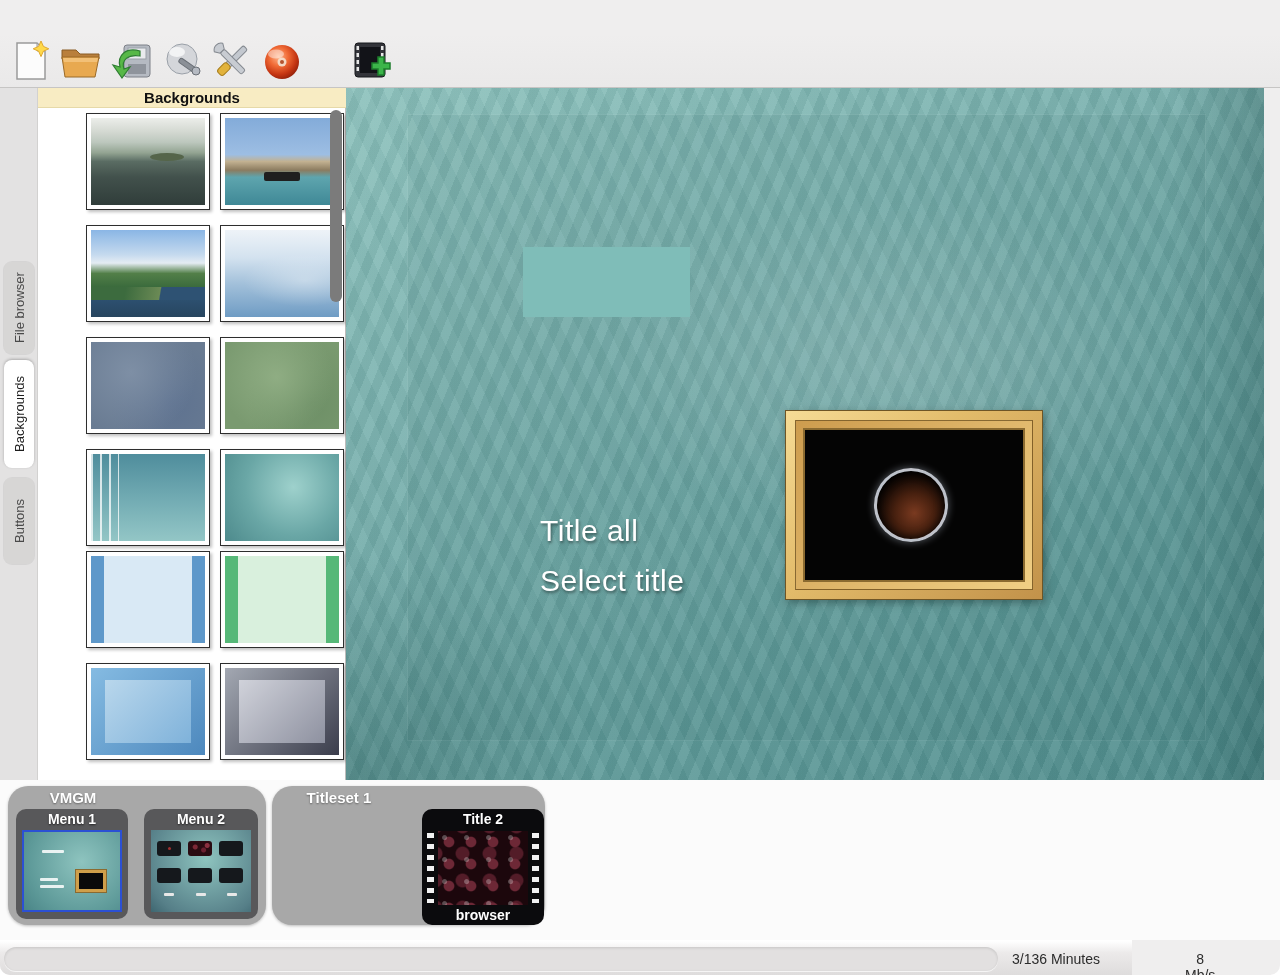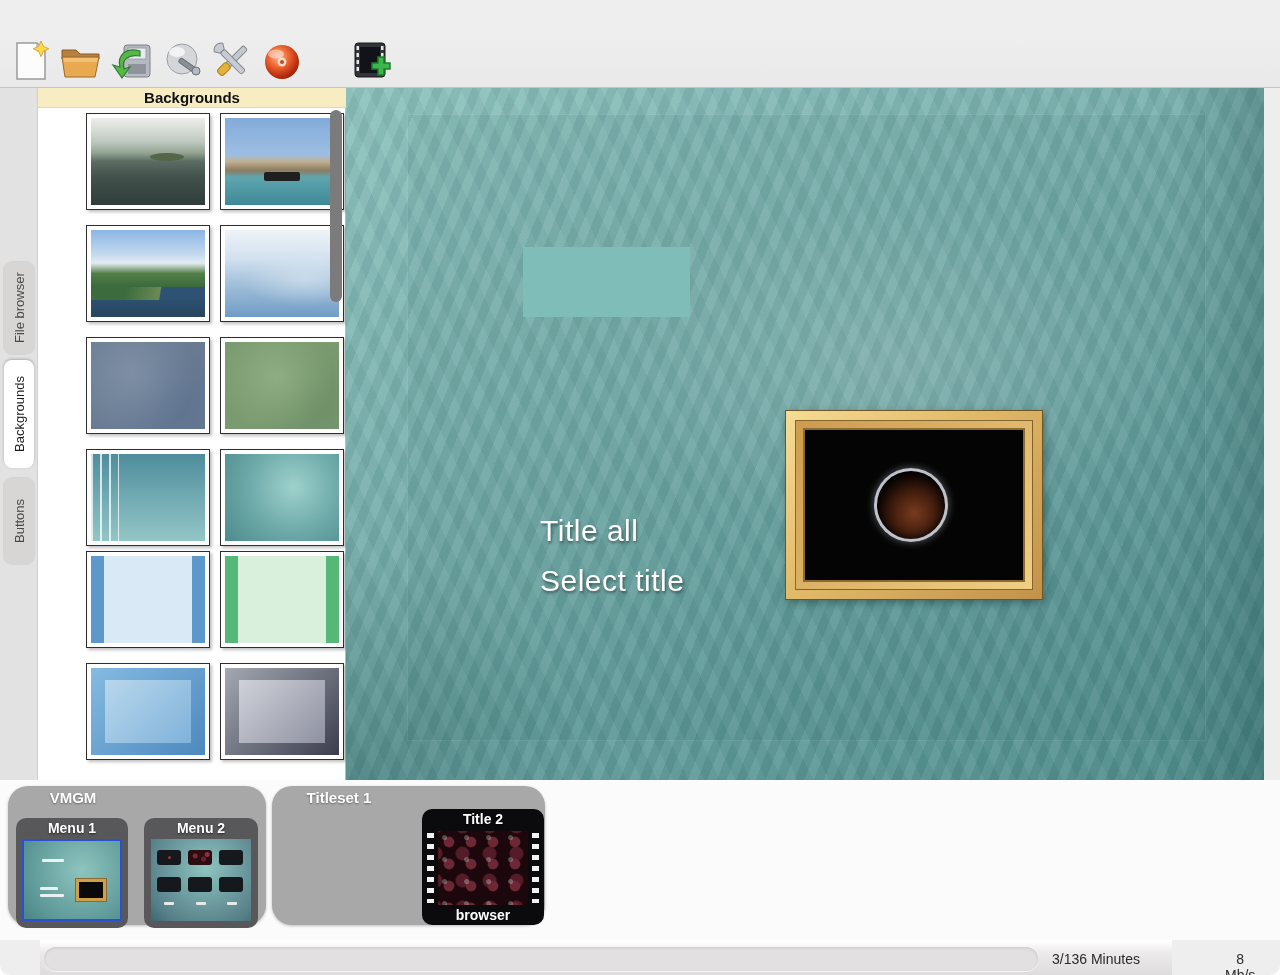--- a/index.html
+++ b/index.html
@@ -107,21 +107,21 @@
   
   .projectbar { position:absolute; left:0; top:780px; width:1280px; height:160px;
                 background:#fbfbfb; }
   .group { position:absolute; top:6px; height:139px; background:#a8a8a8;
            border-radius:20px; box-shadow:0 1px 3px rgba(0,0,0,0.25); }
   .group-vmgm { left:8px; width:258px; }
   .group-ts { left:272px; width:273px; }
   .group-label { position:absolute; top:3px; left:0; width:130px; text-align:center;
                  color:#ffffff; font-size:15px; font-weight:bold;
                  text-shadow:0 1px 2px rgba(0,0,0,0.4); }
-  .mbox { position:absolute; top:32px; height:110px; background:#58585a;
+  .mbox { position:absolute; top:23px; height:110px; background:#58585a;
           border-radius:10px; cursor:pointer;padding-left:7px; }
   .mbox .blabel, .tbox .blabel { position:absolute; top:2px; left:0; width:100%;
           text-align:center; color:#fff; font-size:14px; font-weight:bold;
           text-shadow:0 1px 2px rgba(0,0,0,0.6); }
   .menu1 { left:8px; width:112px; }
   .menu2 { left:136px; width:114px; }
   .m1thumb { position:absolute; left:6px; top:21px; width:100px; height:82px;
              border:2px solid #2b50d4;
              background:radial-gradient(circle at 60% 38%,#8ec4bf,#5e9a99 70%,#4a8587 100%); }
   .m1thumb .line { position:absolute; background:rgba(255,255,255,0.85); height:3px; border-radius:1px; }
@@ -155,21 +155,21 @@
             radial-gradient(#6d2836 30%, rgba(0,0,0,0) 38%),
             radial-gradient(#531c28 32%, rgba(0,0,0,0) 40%);
           background-size:22px 22px, 22px 22px, 27px 27px;
           background-position:0 0, 0 0, 11px 9px; }
   .caption { position:absolute; bottom:2px; left:0; width:100%; text-align:center;
              color:#fff; font-size:14px; font-weight:bold; }
 
   
   .statusbar { position:absolute; left:0; top:940px; width:1132px; height:35px;
                background:linear-gradient(#ffffff,#eceaea 35%,#dedcdc);
-               border-top:1px solid #ffffff;margin-left:40px; }
+               border-top:1px solid #ffffff; }
   .gauge { position:absolute; left:4px; top:6px; width:994px; height:24px;
            border-radius:12px; background:#e2e0e0;
            box-shadow:inset 0 1px 3px rgba(0,0,0,0.12), 0 1px 0 rgba(255,255,255,0.7); }
   .stat { position:absolute; top:10px; font-size:14px; color:#2b2b2b; }
   .stat.minutes { left:1012px; } .stat.bitrate { left:1185px;text-align:center; }
 </style>
 </head>
 <body>
 
 <div class="app">

